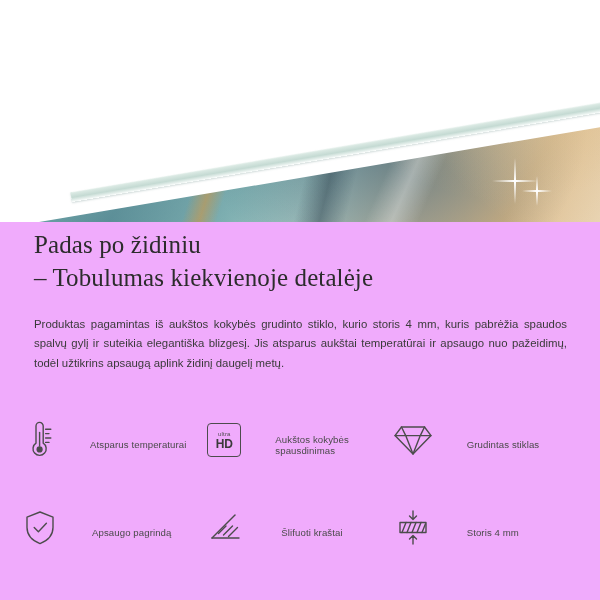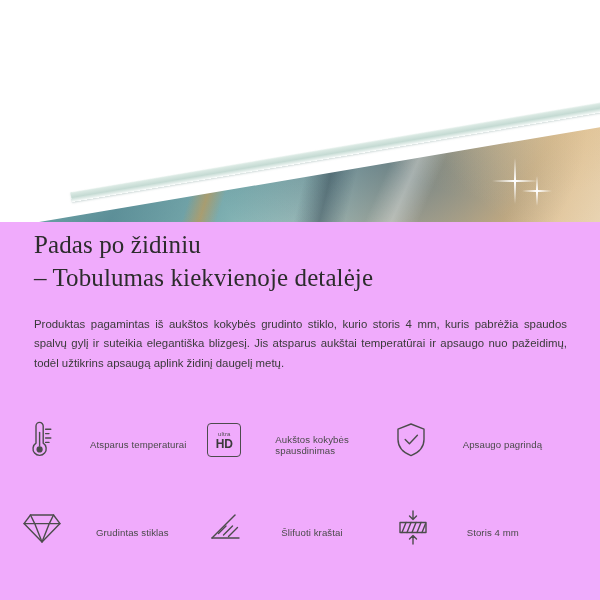--- a/index.html
+++ b/index.html
@@ -255,36 +255,36 @@
         <div class="hd-badge">
           <span class="u">ultra</span>
           <span class="hd">HD</span>
         </div>
       </div>
       <div class="feature-label">Aukštos kokybės spausdinimas</div>
     </div>
 
     <div class="feature">
       <div class="feature-icon">
+        <svg width="40" height="36" viewBox="0 0 40 36" aria-hidden="true">
+          <path class="stroke" d="M8.5 5 h23 l6.5 8.6 L20 32 2 13.6 Z"></path>
+          <path class="stroke" d="M2 13.6 h36 M8.5 5 l4.2 8.6 L20 32 M31.5 5 l-4.2 8.6 L20 32 M12.7 13.6 h14.6"></path>
+        </svg>
+      </div>
+      <div class="feature-label">Grudintas stiklas</div>
+    </div>
+
+    <div class="feature">
+      <div class="feature-icon">
         <svg width="36" height="40" viewBox="0 0 36 40" aria-hidden="true">
           <path class="stroke" d="M18 4 L31 9.2 v10.4 c0 8.2 -6.2 13.4 -13 16 -6.8 -2.6 -13 -7.8 -13 -16 V9.2 Z"></path>
           <path class="stroke" d="M12.2 19.4 l4.2 4.4 8 -8.6"></path>
         </svg>
       </div>
       <div class="feature-label">Apsaugo pagrindą</div>
-    </div>
-
-    <div class="feature">
-      <div class="feature-icon">
-        <svg width="40" height="36" viewBox="0 0 40 36" aria-hidden="true">
-          <path class="stroke" d="M8.5 5 h23 l6.5 8.6 L20 32 2 13.6 Z"></path>
-          <path class="stroke" d="M2 13.6 h36 M8.5 5 l4.2 8.6 L20 32 M31.5 5 l-4.2 8.6 L20 32 M12.7 13.6 h14.6"></path>
-        </svg>
-      </div>
-      <div class="feature-label">Grudintas stiklas</div>
     </div>
 
     <div class="feature">
       <div class="feature-icon">
         <svg width="40" height="34" viewBox="0 0 40 34" aria-hidden="true">
           <path class="stroke" d="M5 27 L28 4"></path>
           <path class="stroke" d="M5 27 H32"></path>
           <path class="stroke" d="M11.5 22.5 l7.5 -7.5 M16.5 24 l9 -9 M21.5 25.5 l9 -9"></path>
         </svg>
       </div>

